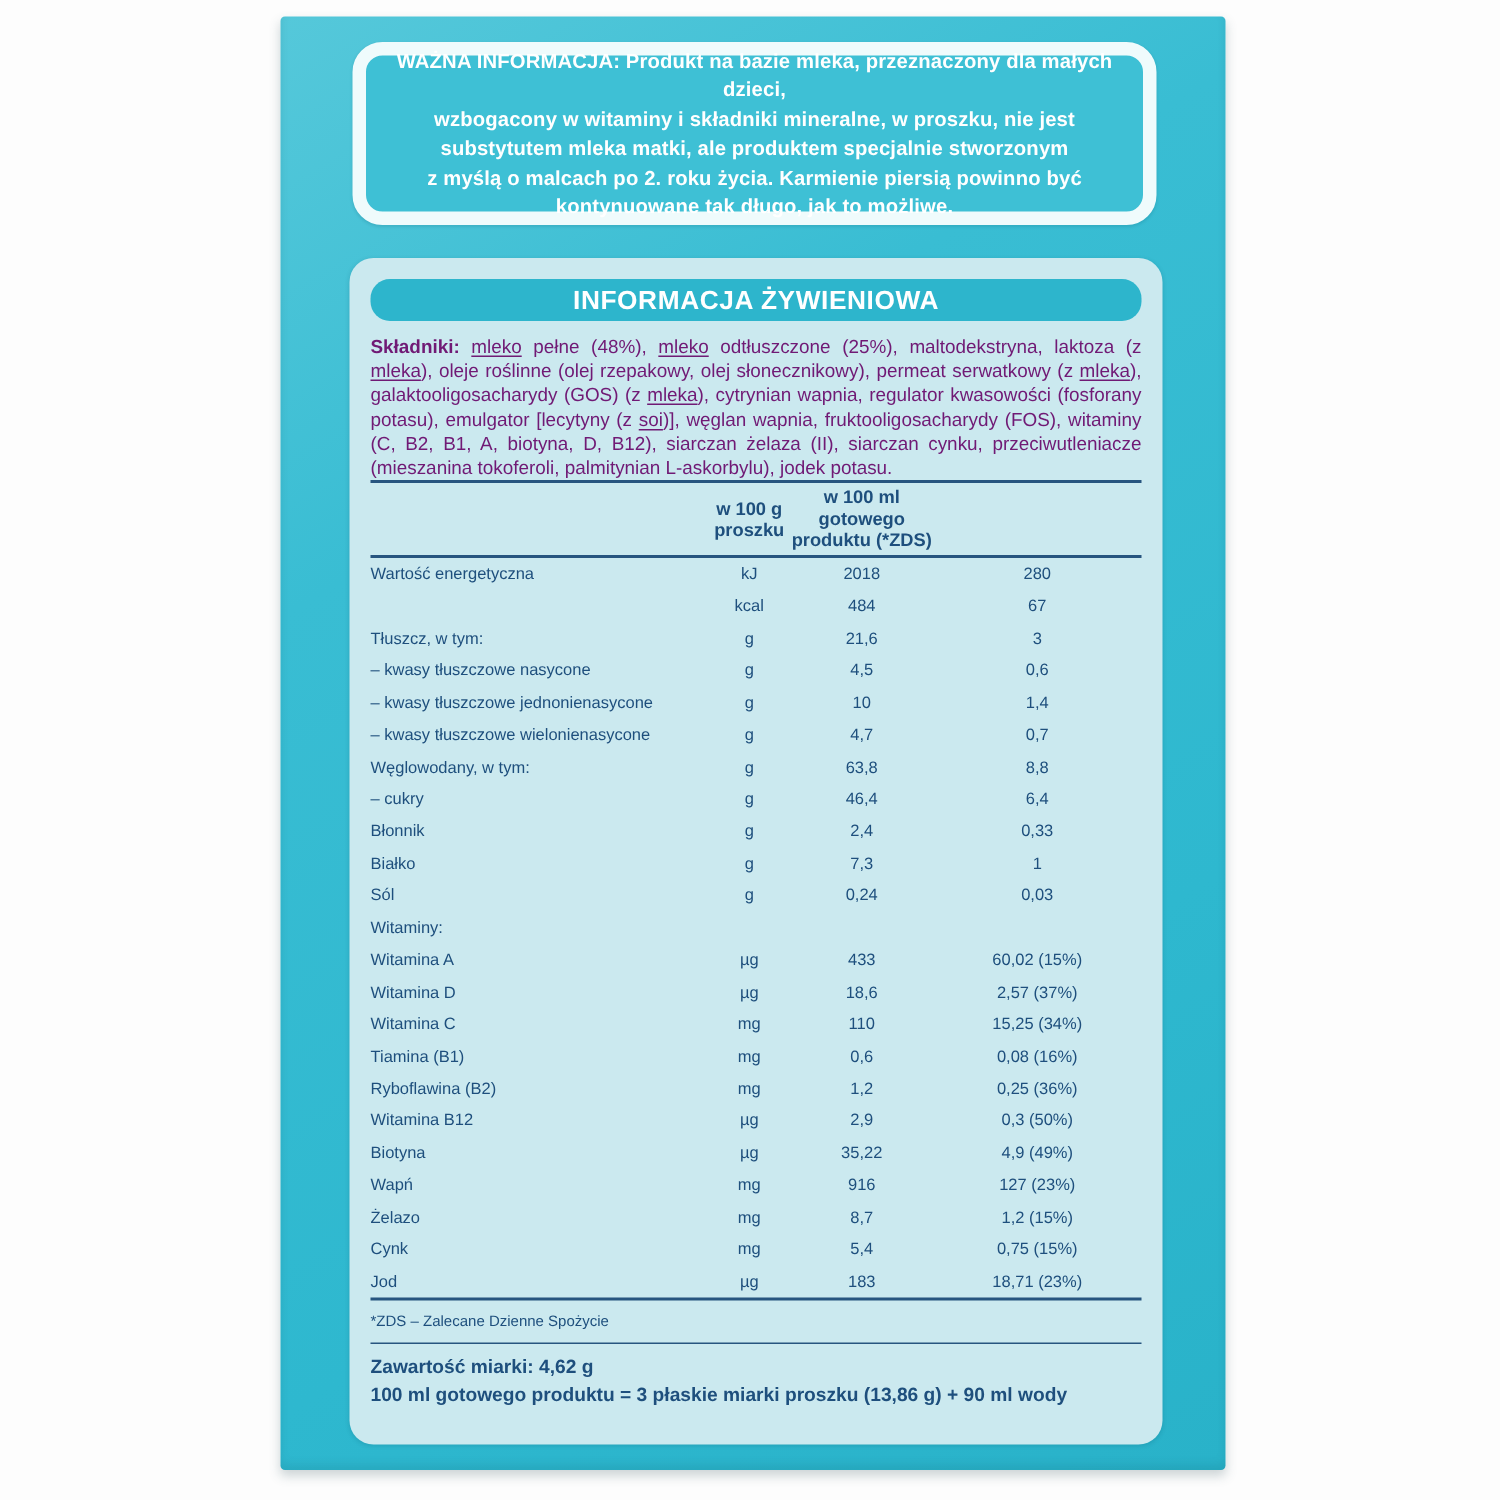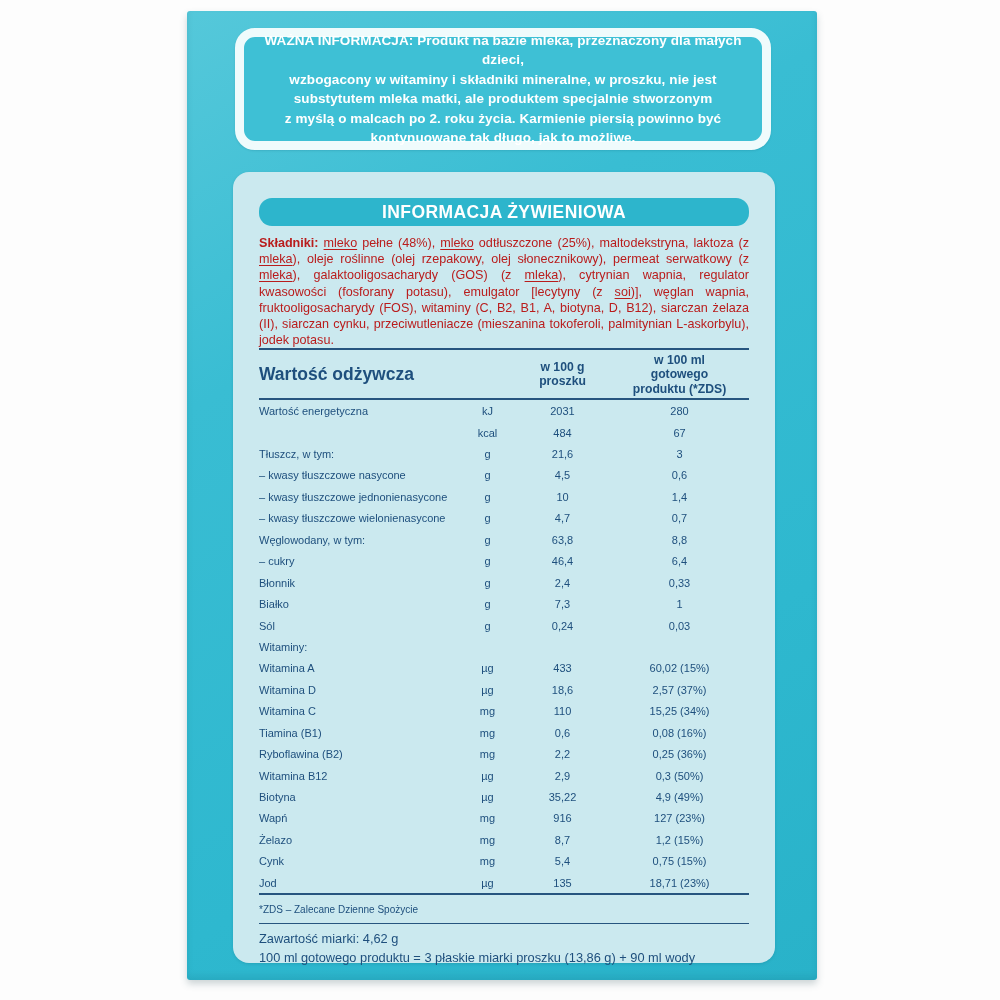--- a/index.html
+++ b/index.html
@@ -28,30 +28,30 @@
     box-shadow:0 1px 2px rgba(0,80,100,.15);
   }
   .warning-text {
     color:#ffffff; font-weight:bold; font-size:13.5px; line-height:19.5px;
     text-align:center; white-space:pre-line; letter-spacing:.1px;
   }
 
   
   .panel {
     position:absolute; left:46px; top:161px; width:542px; height:791px;
-    background:#cbe9ef; border-radius:16px; padding:26px;
+    background:#cbe9ef; border-radius:16px; padding:14px;
     box-shadow:0 1px 3px rgba(0,80,100,.18);
   }
   .panel-header {
     height:28px; border-radius:13px; background:#2db5cc;
     color:#ffffff; font-weight:bold; font-size:17.5px; letter-spacing:.4px;
     display:flex; align-items:center; justify-content:center;
   }
   .ingredients {
-    margin-top:9px; color:#b91c1c; font-size:12.6px; line-height:16.2px;
+    margin-top:9px; color:#701a75; font-size:12.6px; line-height:16.2px;
     text-align:justify;
   }
   .ingredients b { font-weight:bold; }
   .ingredients u { text-underline-offset:2px; text-decoration-thickness:1px; }
 
   .rule  { border:none; border-top:2px solid #27557f; margin:0; }
   .rule.thin { border-top-width:1.5px; }
 
   .thead {
     display:grid; grid-template-columns:1fr 55px 95px 139px;
@@ -71,20 +71,21 @@
   }
   .trow .c { text-align:center; }
 
   .footnote {
     height:28px; display:flex; align-items:center;
     font-size:10px; color:#1e4f7d;
   }
   .bottom-note {
     margin-top:6px; font-size:12.8px; line-height:18.5px; color:#1e4f7d;
     white-space:pre-line;
+    font-weight:bold;
   }
 </style>
 </head>
 <body>
 
 <div class="photo">
   <div class="box">
 
     <div class="warning-frame">
       <div class="warning-text">WAŻNA INFORMACJA: Produkt na bazie mleka, przeznaczony dla małych dzieci,
@@ -98,36 +99,35 @@
 
       <div class="panel-header">
         <span>INFORMACJA ŻYWIENIOWA</span>
       </div>
 
       <div class="ingredients" id="ingredients"><b>Składniki: </b><u>mleko</u><span> pełne (48%), </span><u>mleko</u><span> odtłuszczone (25%), maltodekstryna, laktoza (z </span><u>mleka</u><span>), oleje roślinne (olej rzepakowy, olej słonecznikowy), permeat serwatkowy (z </span><u>mleka</u><span>), galaktooligosacharydy (GOS) (z </span><u>mleka</u><span>), cytrynian wapnia, regulator kwasowości (fosforany potasu), emulgator [lecytyny (z </span><u>soi</u><span>)], węglan wapnia, fruktooligosacharydy (FOS), witaminy (C, B2, B1, A, biotyna, D, B12), siarczan żelaza (II), siarczan cynku, przeciwutleniacze (mieszanina tokoferoli, palmitynian L-askorbylu), jodek potasu.</span></div>
 
       <hr class="rule">
 
       <div class="thead">
-        <div class="t-title">Wartość odżywcza</div>
         <div class="t-colhead"></div>
         <div class="t-colhead">w 100 g
 proszku</div>
         <div class="t-colhead">w 100 ml
 gotowego
 produktu (*ZDS)</div>
       </div>
 
       <hr class="rule">
 
       <div class="trows" id="trows">
           <div class="trow">
             <div>Wartość energetyczna</div>
             <div class="c">kJ</div>
-            <div class="c">2031</div>
+            <div class="c">2018</div>
             <div class="c">280</div>
           </div>
           <div class="trow">
             <div></div>
             <div class="c">kcal</div>
             <div class="c">484</div>
             <div class="c">67</div>
           </div>
           <div class="trow">
             <div>Tłuszcz, w tym:</div>
@@ -209,21 +209,21 @@
           </div>
           <div class="trow">
             <div>Tiamina (B1)</div>
             <div class="c">mg</div>
             <div class="c">0,6</div>
             <div class="c">0,08 (16%)</div>
           </div>
           <div class="trow">
             <div>Ryboflawina (B2)</div>
             <div class="c">mg</div>
-            <div class="c">2,2</div>
+            <div class="c">1,2</div>
             <div class="c">0,25 (36%)</div>
           </div>
           <div class="trow">
             <div>Witamina B12</div>
             <div class="c">µg</div>
             <div class="c">2,9</div>
             <div class="c">0,3 (50%)</div>
           </div>
           <div class="trow">
             <div>Biotyna</div>
@@ -245,21 +245,21 @@
           </div>
           <div class="trow">
             <div>Cynk</div>
             <div class="c">mg</div>
             <div class="c">5,4</div>
             <div class="c">0,75 (15%)</div>
           </div>
           <div class="trow">
             <div>Jod</div>
             <div class="c">µg</div>
-            <div class="c">135</div>
+            <div class="c">183</div>
             <div class="c">18,71 (23%)</div>
           </div>
         </div>
 
       <hr class="rule">
 
       <div class="footnote">*ZDS – Zalecane Dzienne Spożycie</div>
 
       <hr class="rule thin">
 

